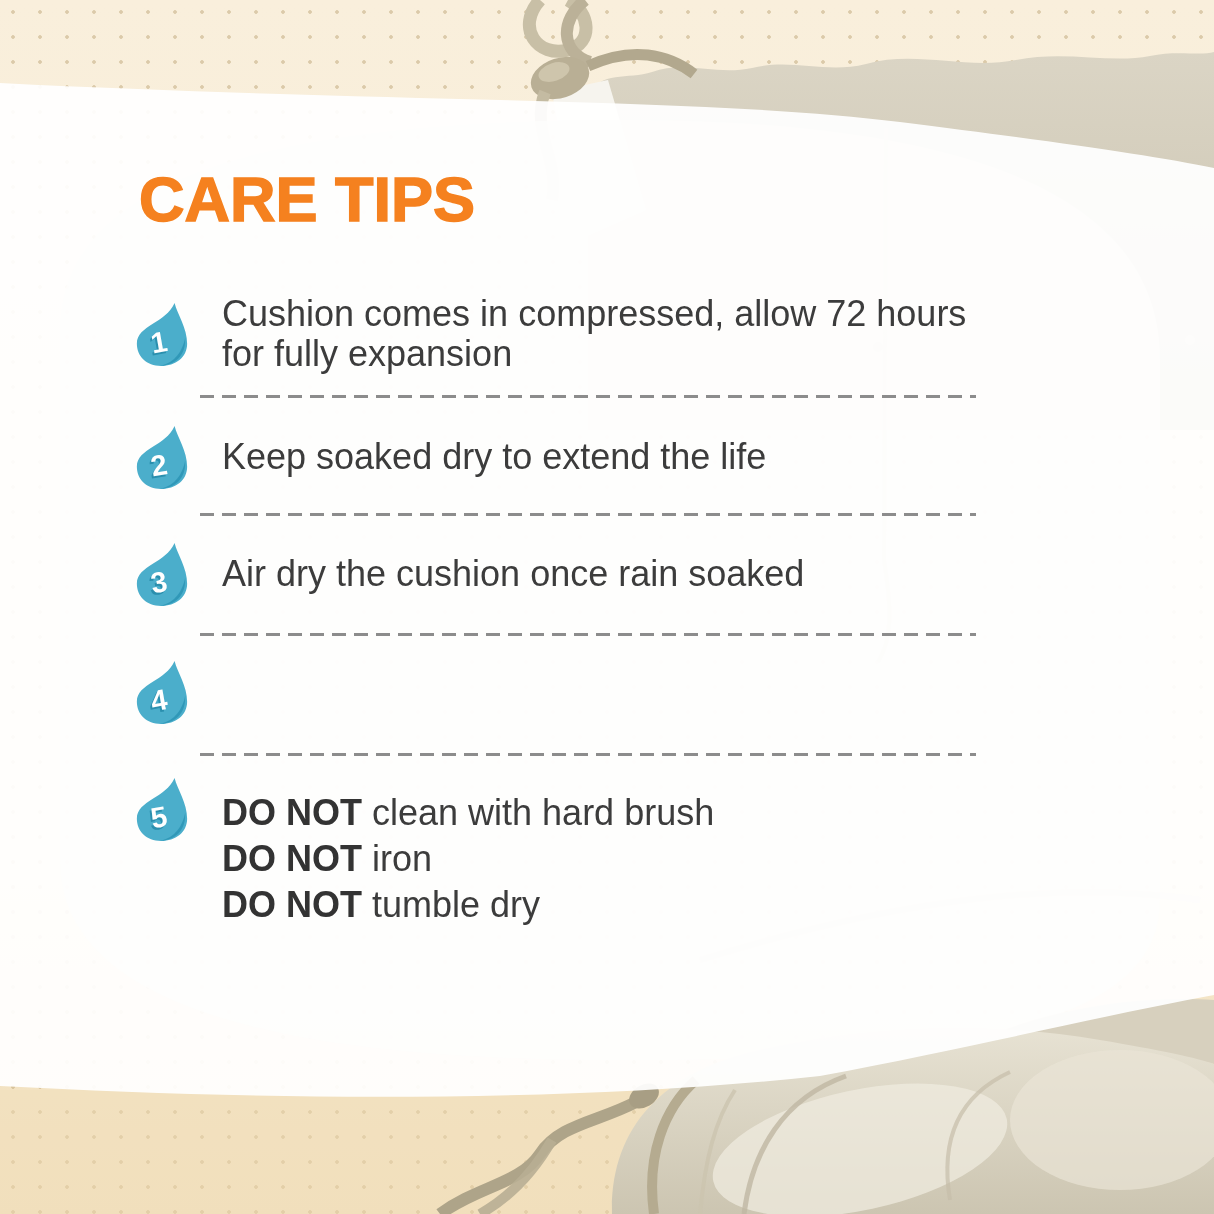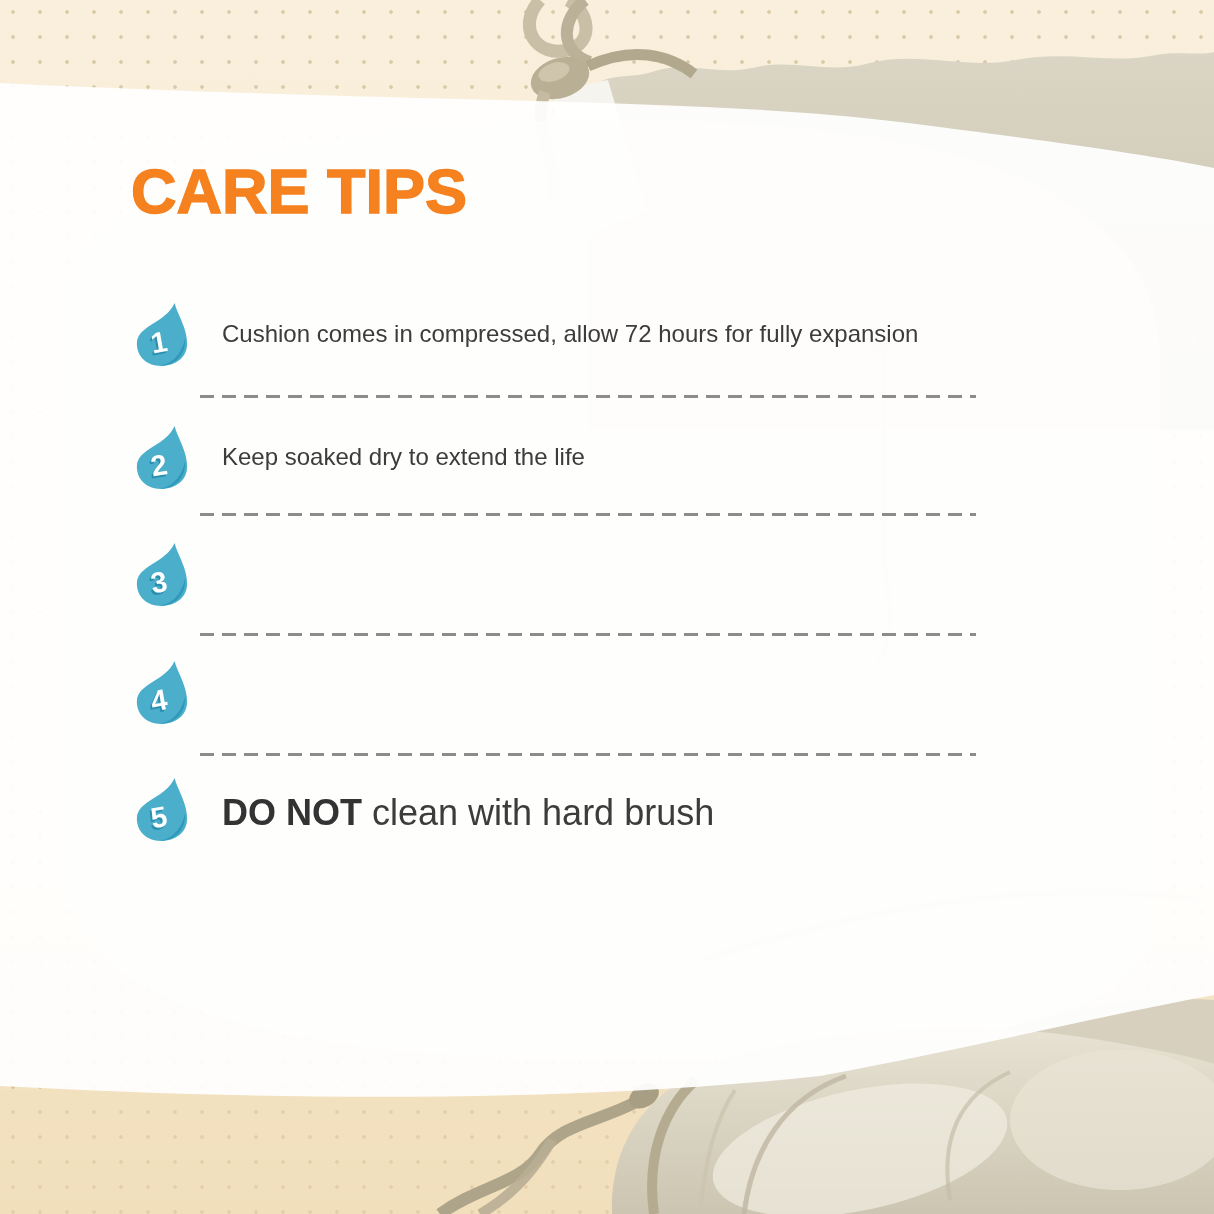--- a/index.html
+++ b/index.html
@@ -9,34 +9,34 @@
     background-color:#f8edd8;
     background-image:
       radial-gradient(circle 2px at 13px 12px, rgba(176,148,96,.40) 0 1.5px, transparent 2.2px),
       linear-gradient(#f9efdc 0%, #f7ebd2 60%, #f1dfbc 100%);
     background-size:27px 25px,100% 100%;
   }
   svg.scene{position:absolute;inset:0;z-index:1;}
   .content{position:absolute;inset:0;z-index:2;}
 
   .page-title{
-    position:absolute;left:131px;top:160px;margin:0;
+    position:absolute;left:131px;top:160px;margin:8px;
     font-size:63px;line-height:63px;font-weight:700;
     color:#f5811f;-webkit-text-stroke:1.5px #f5811f;letter-spacing:0px;
   }
   .tip-row{position:absolute;left:133px;display:flex;align-items:center;}
   .tip-row.align-top{align-items:flex-start;}
   .drop{width:58px;height:66px;flex:0 0 58px;}
   .drop svg{display:block;width:58px;height:66px;}
   .drop .num{fill:#ffffff;font-family:"Liberation Sans","DejaVu Sans",sans-serif;
     font-size:30px;font-weight:700;}
   .drop .num-sh{fill:#2a8fae;font-family:"Liberation Sans","DejaVu Sans",sans-serif;
     font-size:30px;font-weight:700;}
   .tip-text{
-    margin:0 0 0 31px;font-size:24px;line-height:40px;color:#3c3c3c;width:772px;
+    margin:0 0 0 31px;font-size:36px;line-height:40px;color:#3c3c3c;width:772px;
   }
   .donot-list{margin:0 0 3px 31px;padding-top:14px;}
   .donot-line{margin:0;font-size:36px;line-height:46px;color:#3c3c3c;}
   .donot-line b{font-weight:700;color:#333333;}
   .donot-line span{white-space:pre-wrap;}
   .sep{
     position:absolute;left:200px;width:776px;height:3px;
     background:repeating-linear-gradient(90deg,#8c8c8c 0 14px,transparent 14px 22px);
   }
 </style>
@@ -138,20 +138,21 @@
 
     <div class="tip-row" style="top:542px;height:64px;">
       <span class="drop">
         <svg viewBox="0 0 60 68">
           <path d="M43,2 C46,14 56,28 56,44 C56,58 44,67 29,67 C14,67 4,57 4,44 C4,25 34,23 43,2 Z" fill="#4baecb"></path>
           <path d="M54,38 C55,57 43,66.5 28,67 C44,63.5 51,52 54,38 Z" fill="#2e96b6" opacity="0.9"></path>
           <text class="num-sh" x="25" y="55" text-anchor="middle" transform="rotate(-10 27 44)">3</text>
           <text class="num" x="27" y="53" text-anchor="middle" transform="rotate(-10 27 44)">3</text>
         </svg>
       </span>
+      <p class="tip-text">Air dry the cushion once rain soaked</p>
     </div>
     <div class="sep" style="top:633px;"></div>
 
     <div class="tip-row" style="top:660px;height:64px;">
       <span class="drop">
         <svg viewBox="0 0 60 68">
           <path d="M43,2 C46,14 56,28 56,44 C56,58 44,67 29,67 C14,67 4,57 4,44 C4,25 34,23 43,2 Z" fill="#4baecb"></path>
           <path d="M54,38 C55,57 43,66.5 28,67 C44,63.5 51,52 54,38 Z" fill="#2e96b6" opacity="0.9"></path>
           <text class="num-sh" x="25" y="55" text-anchor="middle" transform="rotate(-10 27 44)">4</text>
           <text class="num" x="27" y="53" text-anchor="middle" transform="rotate(-10 27 44)">4</text>
@@ -164,16 +165,18 @@
       <span class="drop">
         <svg viewBox="0 0 60 68">
           <path d="M43,2 C46,14 56,28 56,44 C56,58 44,67 29,67 C14,67 4,57 4,44 C4,25 34,23 43,2 Z" fill="#4baecb"></path>
           <path d="M54,38 C55,57 43,66.5 28,67 C44,63.5 51,52 54,38 Z" fill="#2e96b6" opacity="0.9"></path>
           <text class="num-sh" x="25" y="55" text-anchor="middle" transform="rotate(-10 27 44)">5</text>
           <text class="num" x="27" y="53" text-anchor="middle" transform="rotate(-10 27 44)">5</text>
         </svg>
       </span>
       <div class="donot-list">
         <p class="donot-line"><b>DO NOT</b><span> clean with hard brush</span></p>
+        <p class="donot-line"><b>DO NOT</b><span> iron</span></p>
+        <p class="donot-line"><b>DO NOT</b><span> tumble dry</span></p>
       </div>
     </div>
   </div>
 </div>
 
 </body></html>

